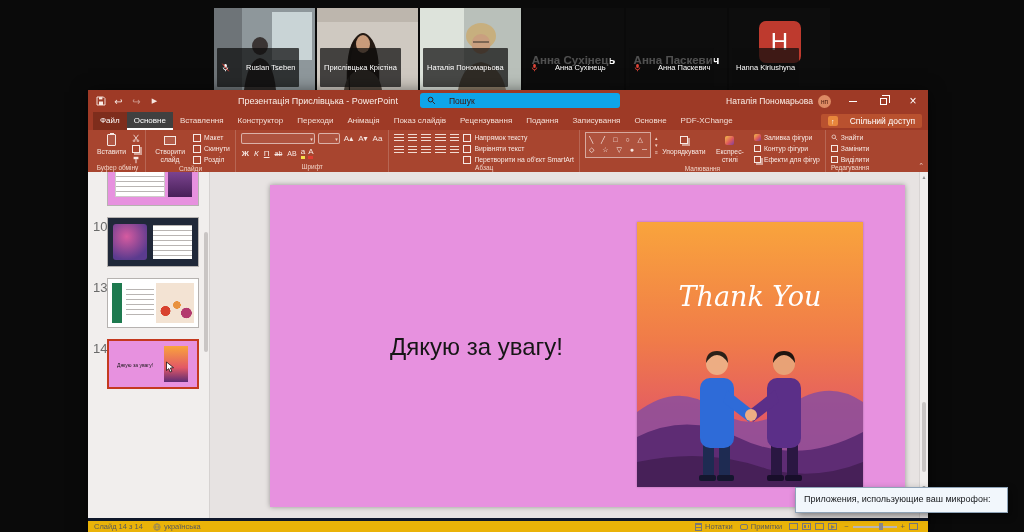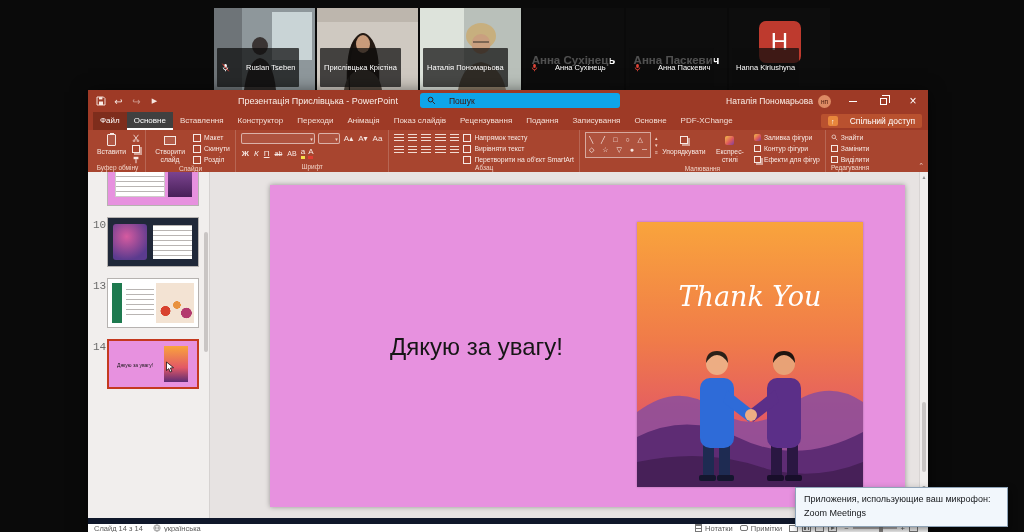--- a/index.html
+++ b/index.html
@@ -82,38 +82,38 @@
   .shline{font-size:7px;letter-spacing:3px;line-height:1.1;white-space:nowrap;overflow:hidden;}
   .shapescroll{display:flex;flex-direction:column;gap:1px;font-size:5px;color:#f0d2c6;padding-top:3px;}
   .collapse-ribbon{position:absolute;right:4px;bottom:2px;font-size:7px;color:#f0d2c6;}
 
   
   .ppt-body{position:absolute;left:0;top:82px;right:0;bottom:14px;}
   .slides-panel{position:absolute;left:0;top:0;bottom:0;width:122px;background:#f1eeed;
                 border-right:1px solid #d6d2d1;overflow:hidden;}
   .slide-row{display:flex;gap:4px;margin:0 0 11px 5px;}
   .slide-row:first-child{margin-top:-16px;}
-  .snum{font-size:11px;color:#6a6a6a;width:10px;text-align:right;padding-top:2px;font-family:Liberation Mono, monospace;}
+  .snum{font-size:13px;color:#6a6a6a;width:10px;text-align:right;padding-top:2px;}
   .thumb{position:relative;width:92px;height:50px;background:#fff;border:1px solid #b6b2b0;overflow:hidden;}
   .thumb.sel{border:2px solid #c4391f;}
   .lines-g{background:repeating-linear-gradient(180deg,#b9b5b3 0 1px,transparent 1px 5px);}
   .panel-scroll{position:absolute;right:1px;top:60px;width:4px;height:120px;background:#c9c5c4;border-radius:2px;}
 
   .editor{position:absolute;left:122px;top:0;right:9px;bottom:0;background:#e7e3e2;}
   .canvas-slide{position:absolute;left:60px;top:13px;width:635px;height:322px;background:#e791df;
                 box-shadow:0 0 5px rgba(0,0,0,.35);}
   .slide-text{position:absolute;left:120px;top:148px;font-size:24px;color:#161616;}
   .ty-img{position:absolute;left:367px;top:37px;width:226px;height:265px;box-shadow:0 0 2px rgba(0,0,0,.25);}
 
   .vscroll{position:absolute;right:0;top:0;width:9px;bottom:0;background:#f0edec;border-left:1px solid #d8d4d3;}
   .vs-arrow{position:absolute;left:0;right:0;text-align:center;font-size:5px;color:#8a8a8a;}
   .vs-thumb{position:absolute;left:2px;right:2px;bottom:46px;height:70px;background:#c9c5c4;border-radius:2px;}
 
   
-  .statusbar{position:absolute;left:0;right:0;bottom:0;height:14px;background:#ffffff;border-top:6px solid #0f172a;
+  .statusbar{position:absolute;left:0;right:0;bottom:0;height:14px;background:#eab308;border-top:3px solid #0f172a;
              display:flex;align-items:center;font-size:7.5px;color:#5a5a5a;padding:0 6px;gap:10px;}
   .sb-right{margin-left:auto;display:flex;align-items:center;gap:7px;padding-right:4px;}
   .sb-item{display:flex;align-items:center;gap:3px;}
   .notes-ico{width:7px;height:8px;border:1px solid #777;background:repeating-linear-gradient(180deg,#777 0 1px,transparent 1px 3px);}
   .cmt-ico{width:8px;height:6px;border:1px solid #777;border-radius:2px;}
   .view-ico{width:9px;height:7px;border:1px solid #777;position:relative;}
   .view-ico.v2:before{content:"";position:absolute;inset:1px;background:repeating-linear-gradient(90deg,#777 0 2px,transparent 2px 4px);}
   .view-ico.v4:before{content:"";position:absolute;left:2px;top:0.5px;border-left:4px solid #777;border-top:2.5px solid transparent;border-bottom:2.5px solid transparent;}
   .zoom-track{width:44px;height:2px;background:#b9b5b4;position:relative;}
   .zoom-thumb{position:absolute;left:26px;top:-2.5px;width:4px;height:7px;background:#8a8786;}
@@ -583,16 +583,15 @@
             </span>
           <span>+</span>
           <span class="view-ico"></span>
         </span>
       </span>
     </div>
   </div>
 
   <div class="mic-tooltip">
     <div>Приложения, использующие ваш микрофон:</div>
-    <div>Zoom Meetings</div>
   </div>
 
 </div>
 
 </body></html>

